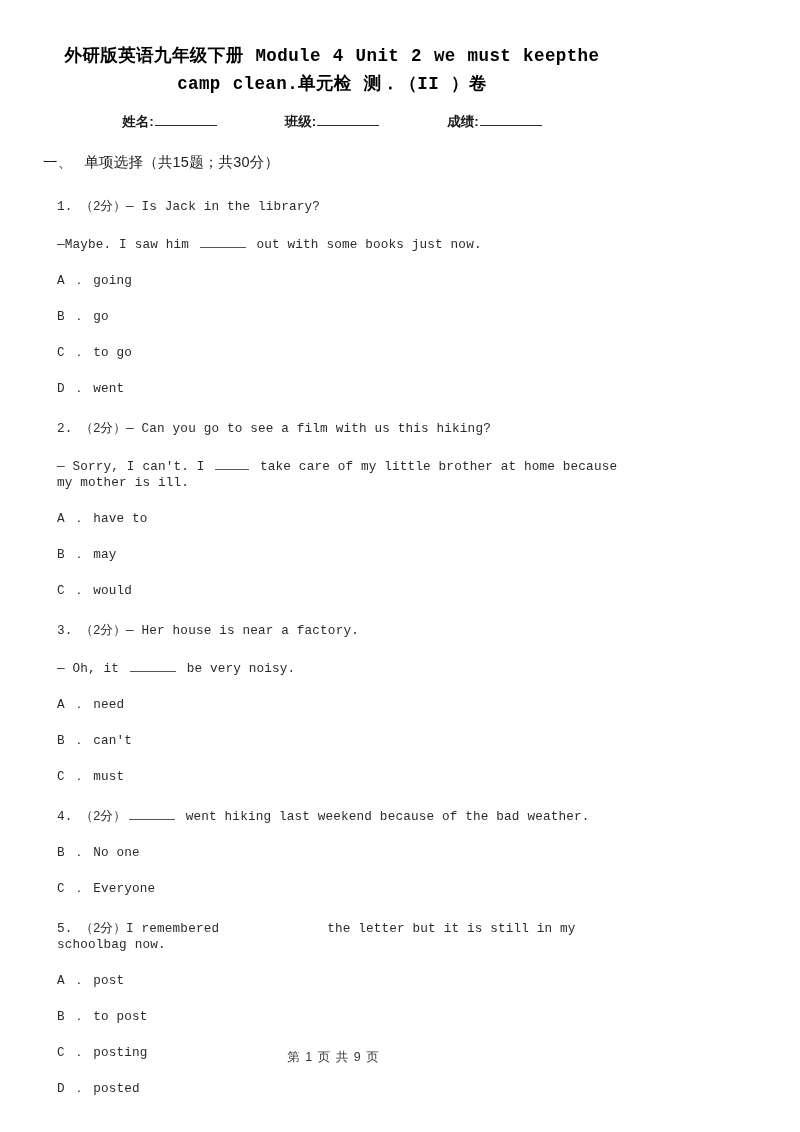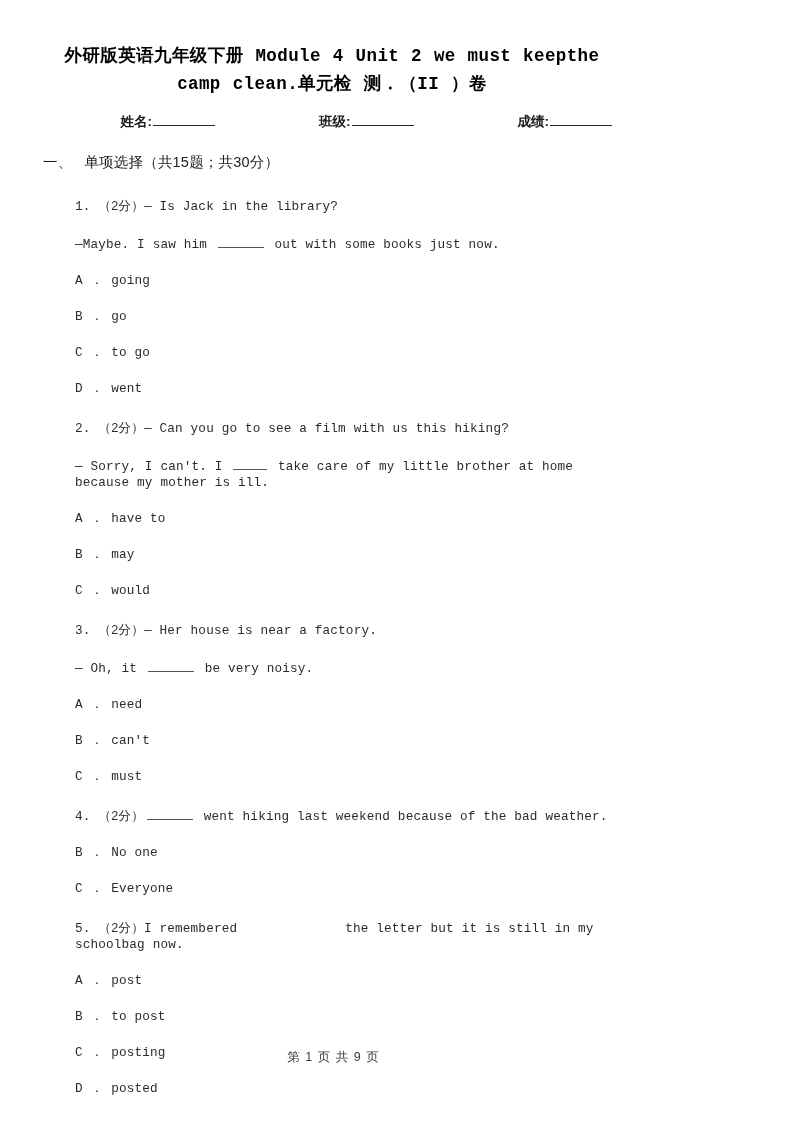--- a/index.html
+++ b/index.html
@@ -29,33 +29,32 @@
     letter-spacing: 0.4px;
     color: #000000;
     word-spacing: 1px;
   }
 
   
   .id-line {
     margin: 14px 0 0 0;
     padding: 0 52px;
     display: flex;
-    justify-content: flex-end;
+    justify-content: center;
     font-family: "Liberation Sans", "DejaVu Sans", sans-serif;
     font-size: 13.5px;
     font-weight: bold;
     color: #1b1b1b;
-    gap: 16px;
   }
   .id-field {
     display: inline-flex;
     align-items: baseline;
     white-space: nowrap;
   }
-  .id-field + .id-field { margin-left: 88px; }
+  .id-field + .id-field { margin-left: 68px; }
   .id-label { font-weight: bold; }
   .id-blank {
     display: inline-block;
     width: 62px;
     border-bottom: 1.4px solid #2a2a2a;
     height: 13px;
     margin-left: 1px;
   }
 
   
@@ -64,21 +63,21 @@
     padding: 0 52px 0 43px;
     font-family: "Liberation Sans", "DejaVu Sans", sans-serif;
     font-size: 14.5px;
     color: #1b1b1b;
     letter-spacing: 0.2px;
   }
   .section-index { margin-right: 12px; }
 
   
   .qbody {
-    padding: 0 44px 0 75px;
+    padding: 0 44px 0 57px;
   }
   .line {
     font-family: "Liberation Mono", "DejaVu Sans Mono", monospace;
     font-size: 12.7px;
     line-height: 16px;
     color: #2b2b2b;
     margin-top: 21px;
     white-space: pre-wrap;
     letter-spacing: 0.15px;
   }

